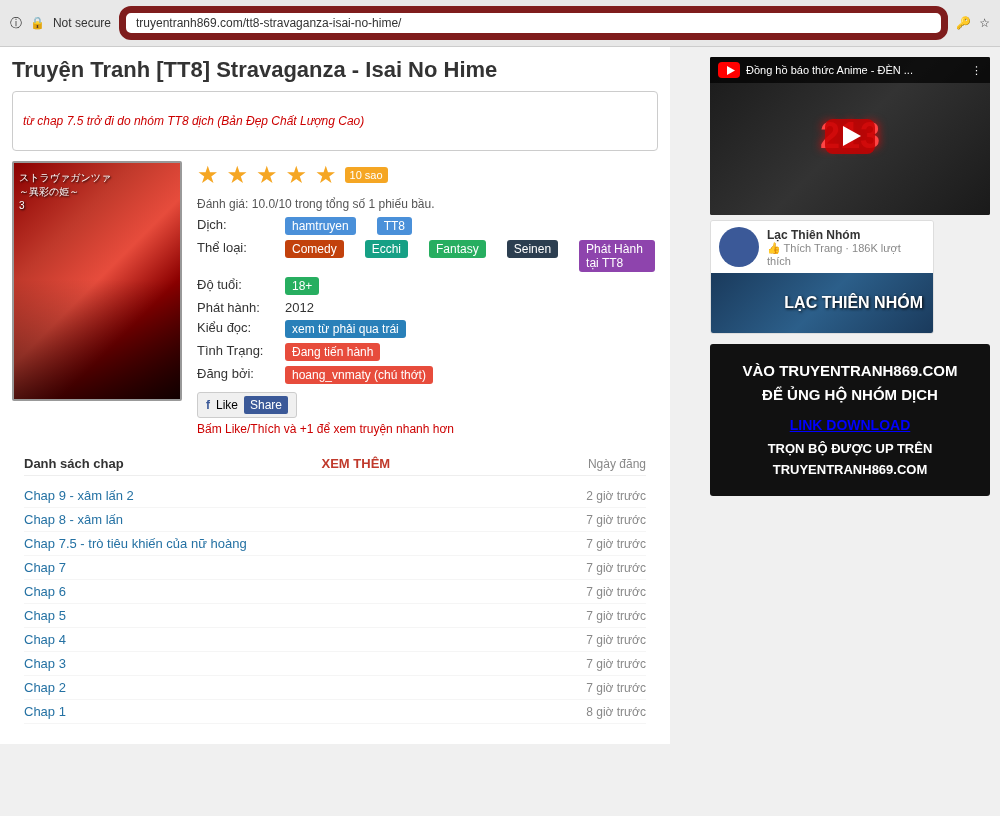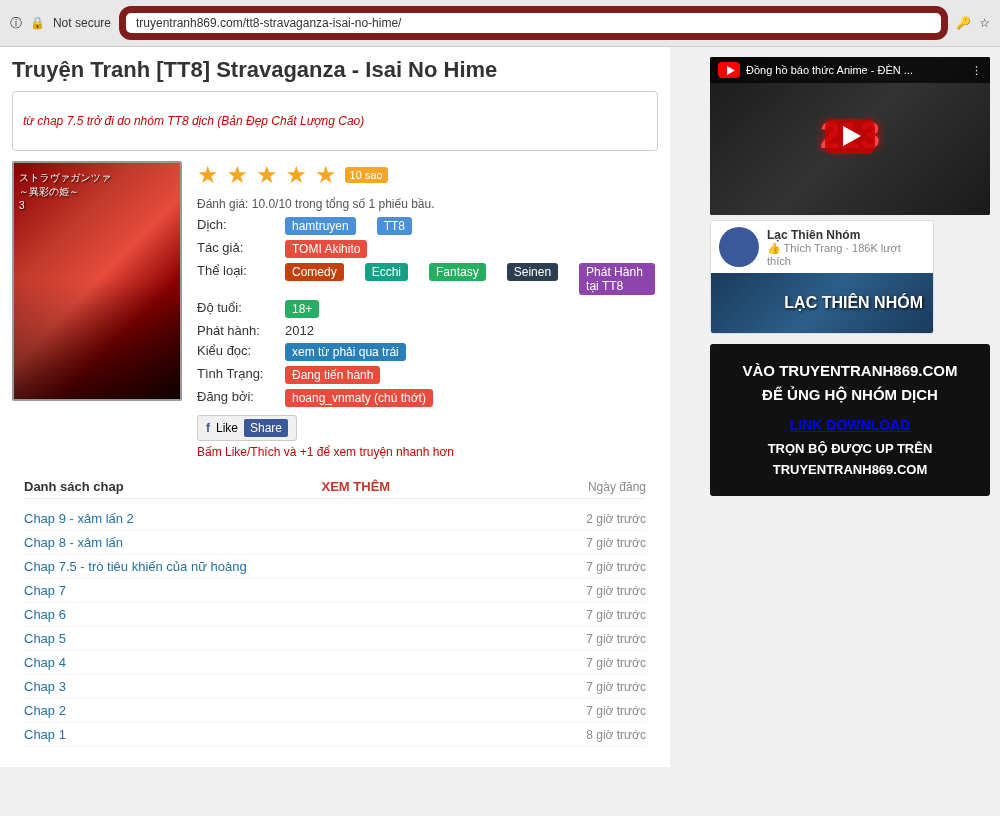--- a/index.html
+++ b/index.html
@@ -373,24 +373,20 @@
         <div class="rating-text">
           Đánh giá: <span>10.0/10 trong tổng số 1 phiếu bầu.</span>
         </div>
 
         <div class="info-row">
           <span class="info-label">Dịch:</span>
           <span class="tag tag-blue">hamtruyen</span>
           <span class="tag tag-blue">TT8</span>
         </div>
 
-        <div class="info-row">
-          <span class="info-label">Tác giả:</span>
-          <span class="tag tag-author">TOMI Akihito</span>
-        </div>
 
         <div class="info-row">
           <span class="info-label">Thể loại:</span>
           <span class="tag tag-orange-label">Comedy</span>
           <span class="tag tag-teal">Ecchi</span>
           <span class="tag tag-green">Fantasy</span>
           <span class="tag tag-navy">Seinen</span>
           <span class="tag tag-purple">Phát Hành tại TT8</span>
         </div>
 

